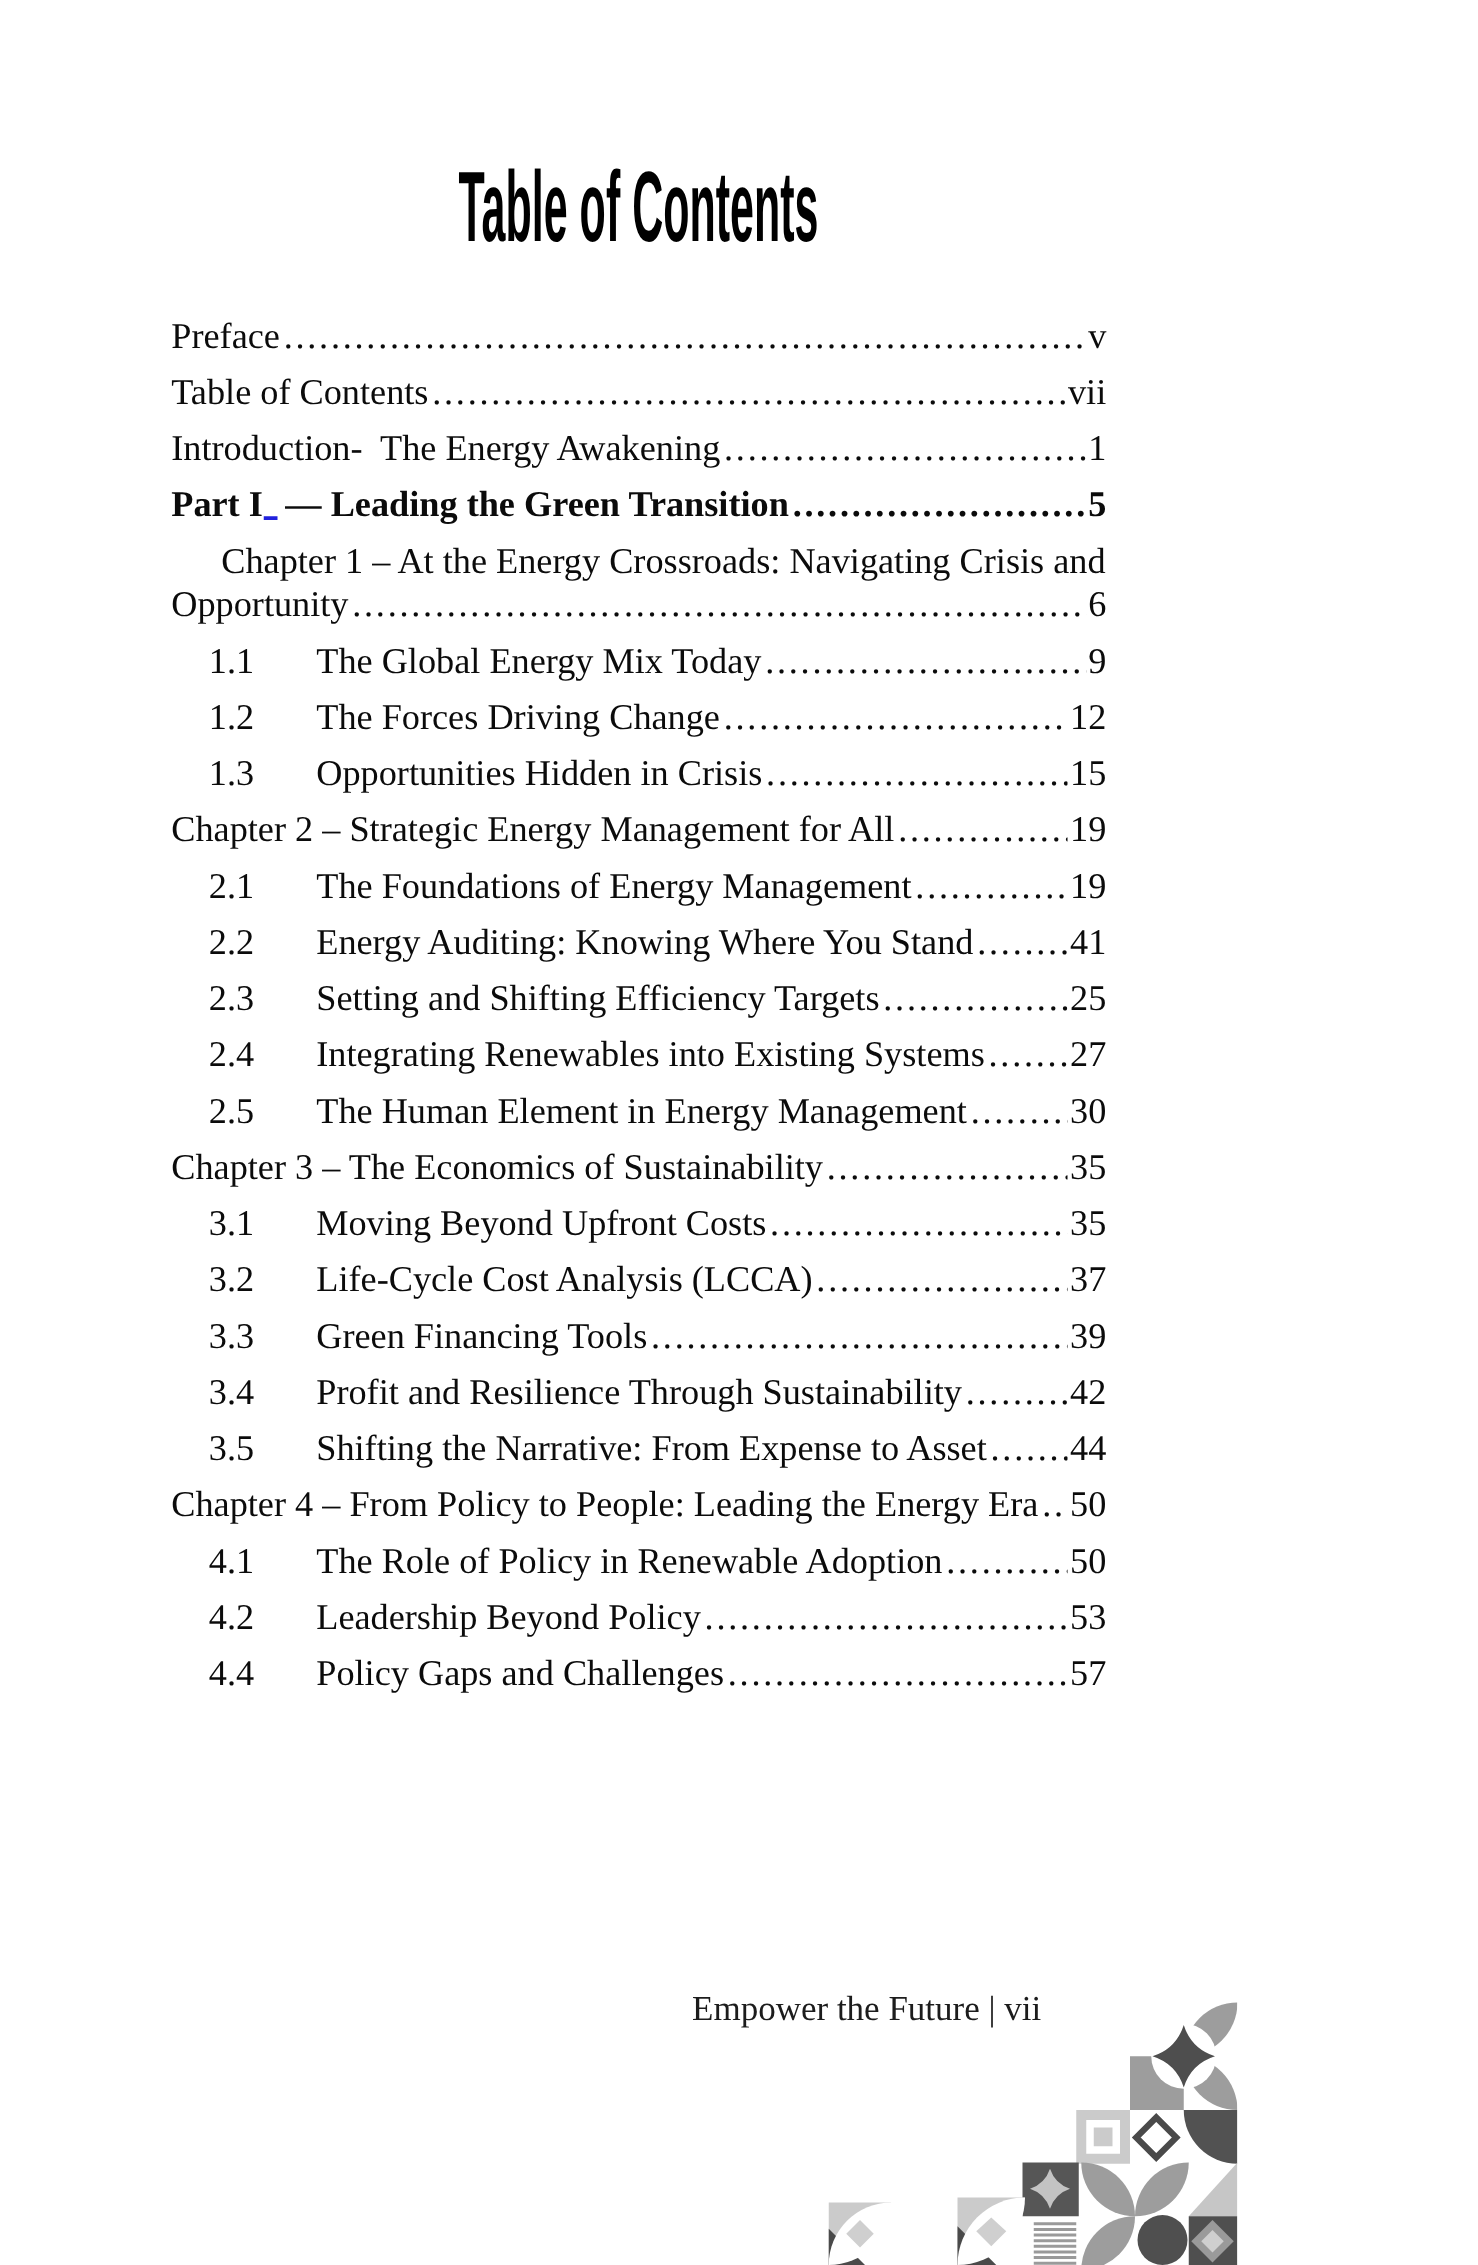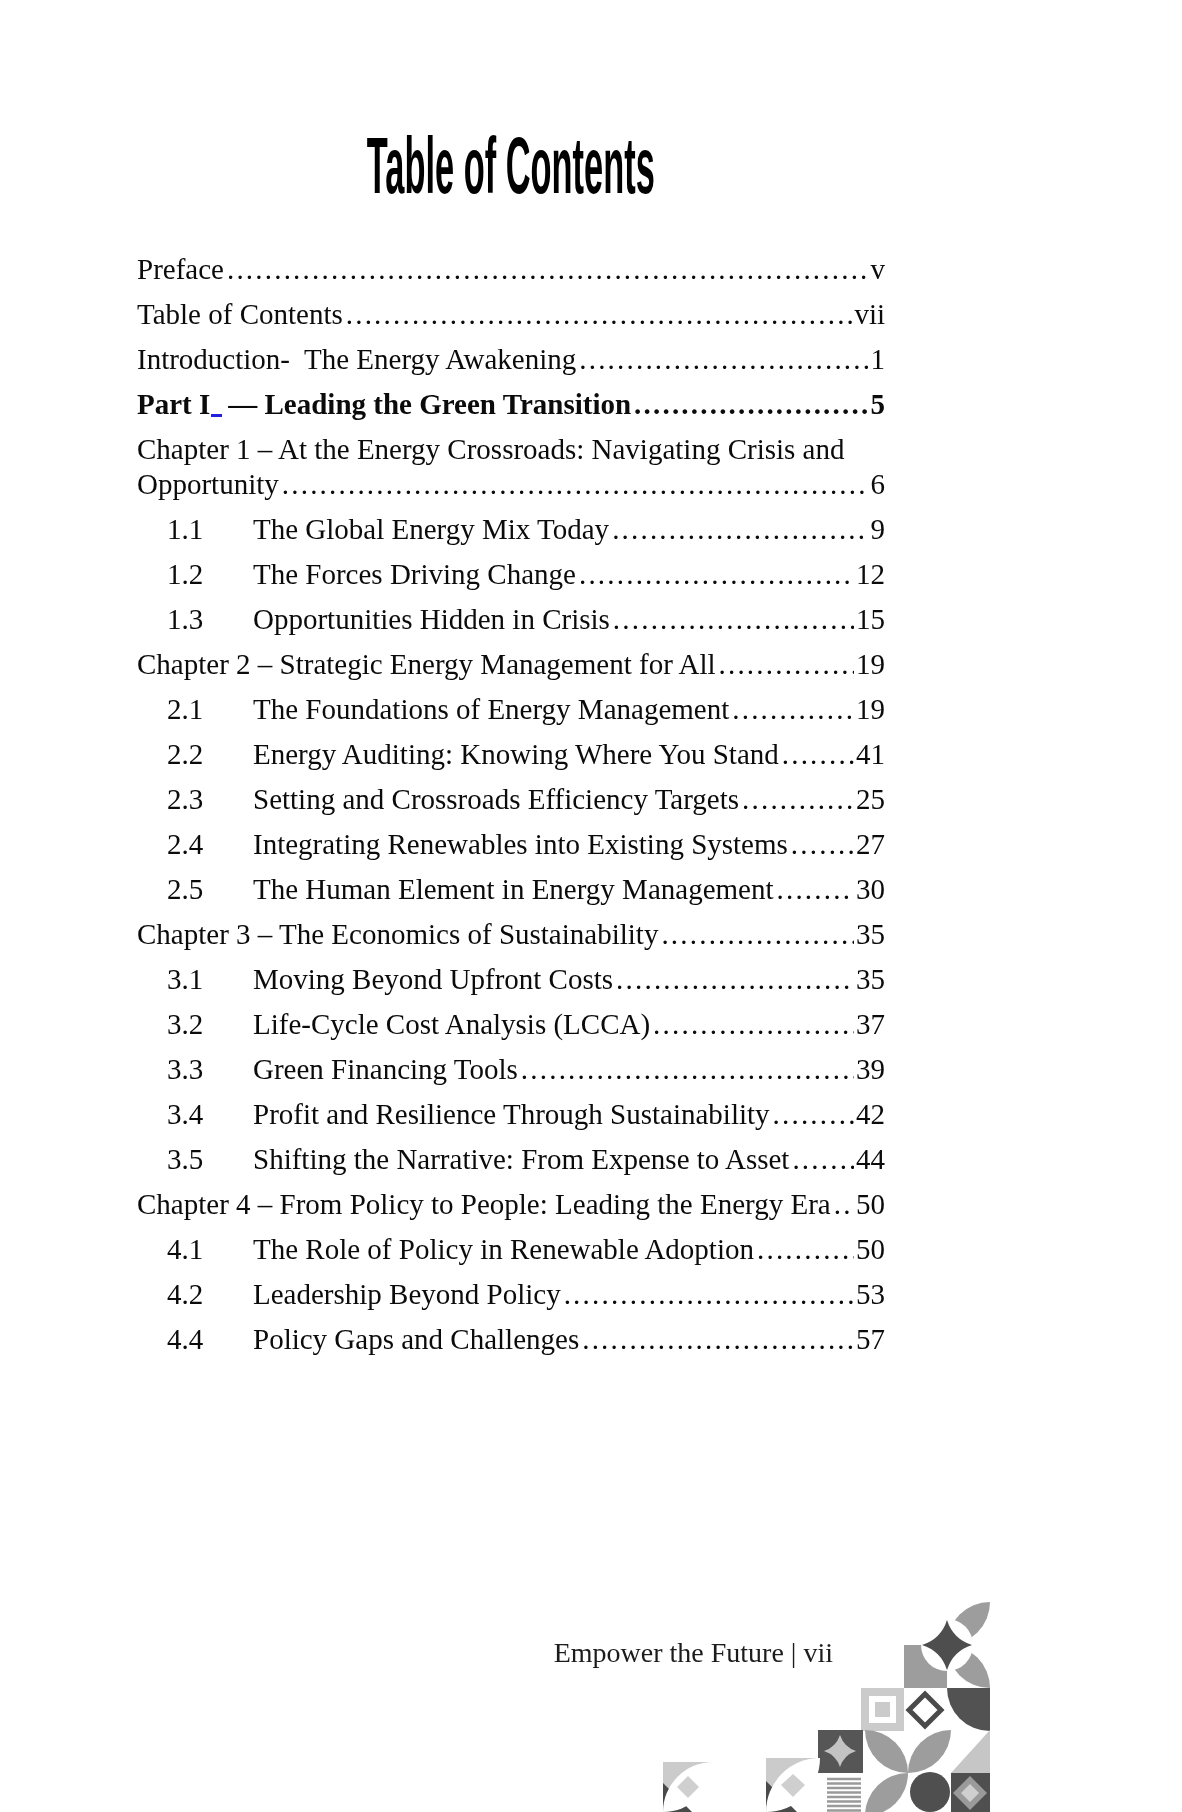--- a/index.html
+++ b/index.html
@@ -13,36 +13,36 @@
     display:inline-block; font-family:"Liberation Sans", sans-serif; font-weight:700;
     font-size:80px; line-height:1; transform:scaleX(0.43); transform-origin:50% 50%;
     letter-spacing:0px; white-space:pre; color:#000;
   }
   
   .toc { position:absolute; left:137px; top:252px; width:748px; font-size:29px; line-height:35px; }
   .toc-row { margin-bottom:10px; }
   .toc-row.part { font-weight:bold; }
   .tline { display:flex; align-items:baseline; }
   .toc-row.sub .tline { padding-left:30px;font-family:Liberation Serif, serif; }
-  .line1 { white-space:pre; }
+  .line1 { white-space:pre;margin-left:40px; }
   .num { flex:0 0 86px; }
   .ttext { flex:0 1 auto; white-space:pre; }
   .leader { flex:1 1 0; min-width:0; overflow:hidden; white-space:nowrap; margin:0 2px 0 3px; }
   .leader::after {
     content:"..........................................................................................................................................";
     letter-spacing:2.2px;
   }
   .pagenum { flex:0 0 auto; white-space:pre; }
   .bluemark {
     display:inline-block; width:11px; height:5px;
     border-bottom:3px solid #2121dd; margin:0 6px 0 1px; transform:translateY(3px);
   }
   
   .footer {
-    position:absolute; top:1637px; right:157px;
+    position:absolute; top:1592px; right:157px;
     font-family:"Liberation Serif", serif; font-size:28px; color:#1c1c1c; white-space:pre;
   }
   
   .corner { position:absolute; right:0; bottom:0; width:342px; height:217px; }
 </style>
 </head>
 <body>
 
 <div class="page">
 
@@ -130,21 +130,21 @@
         <div class="tline">
           <span class="num">2.2</span>
           <span class="ttext">Energy Auditing: Knowing Where You Stand</span>
           <span class="leader"></span>
           <span class="pagenum">41</span>
         </div>
       </div>
       <div class="toc-row sub">
         <div class="tline">
           <span class="num">2.3</span>
-          <span class="ttext">Setting and Crossroads Efficiency Targets</span>
+          <span class="ttext">Setting and Shifting Efficiency Targets</span>
           <span class="leader"></span>
           <span class="pagenum">25</span>
         </div>
       </div>
       <div class="toc-row sub">
         <div class="tline">
           <span class="num">2.4</span>
           <span class="ttext">Integrating Renewables into Existing Systems</span>
           <span class="leader"></span>
           <span class="pagenum">27</span>

